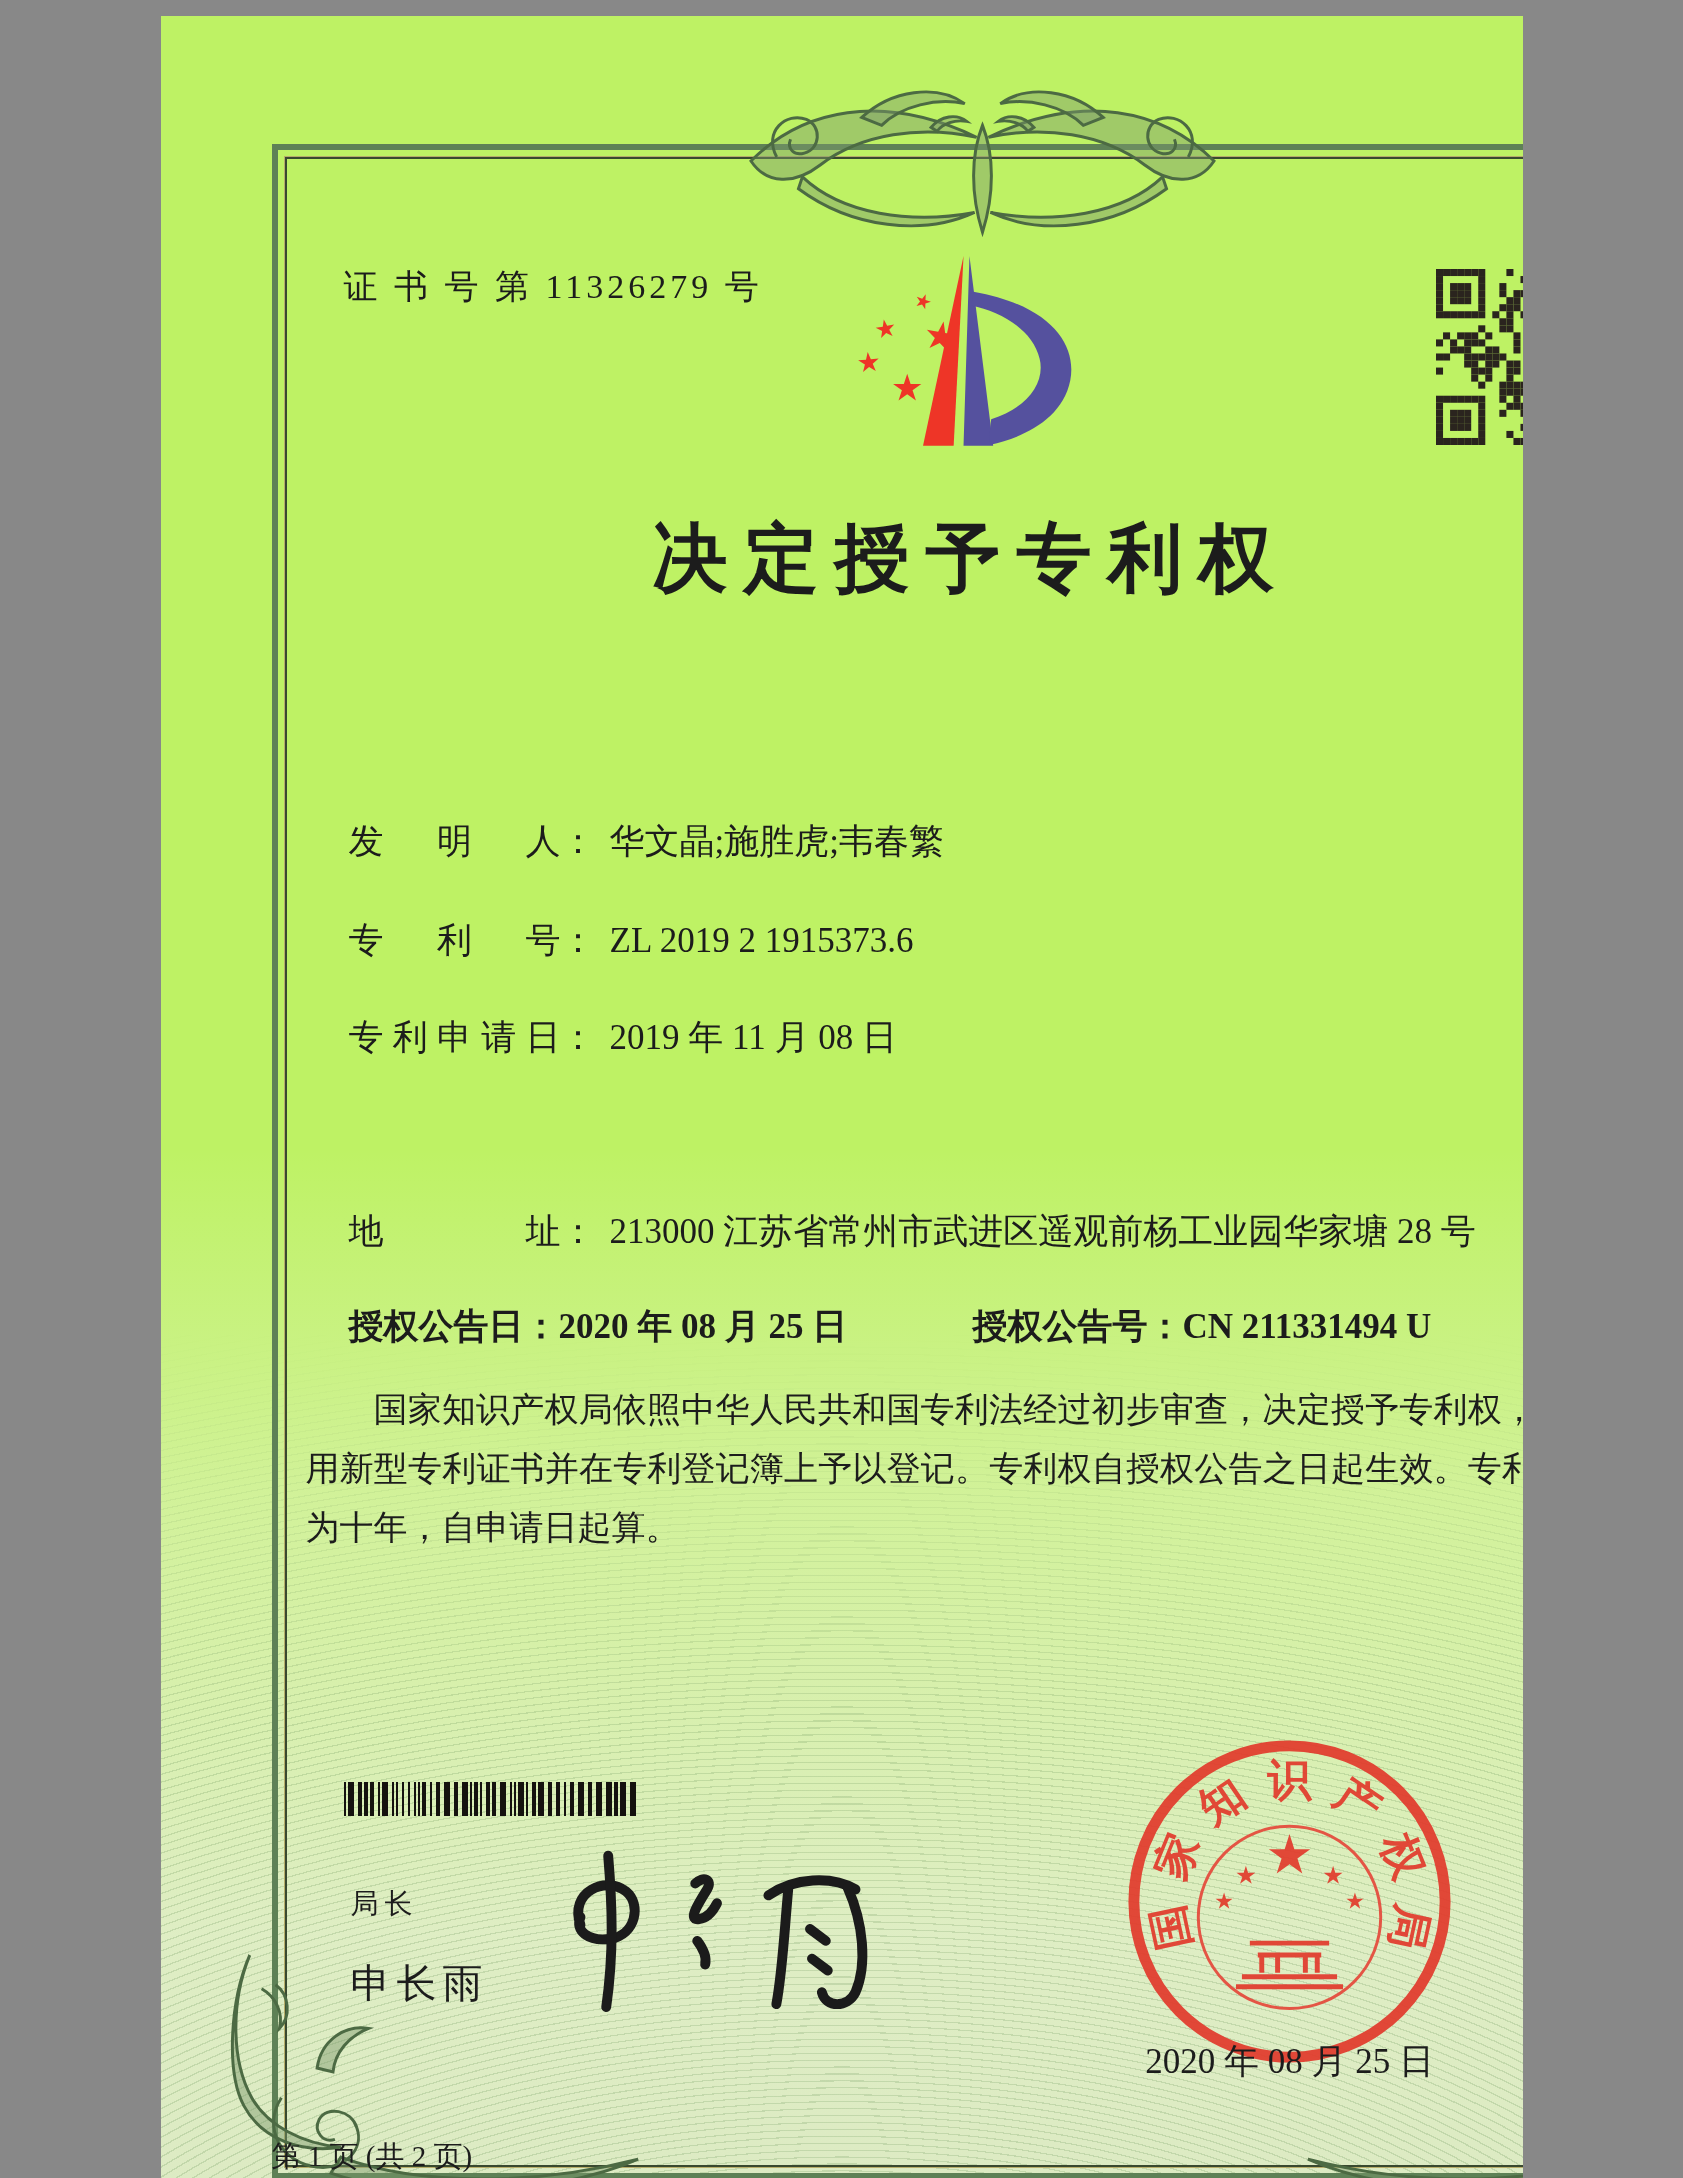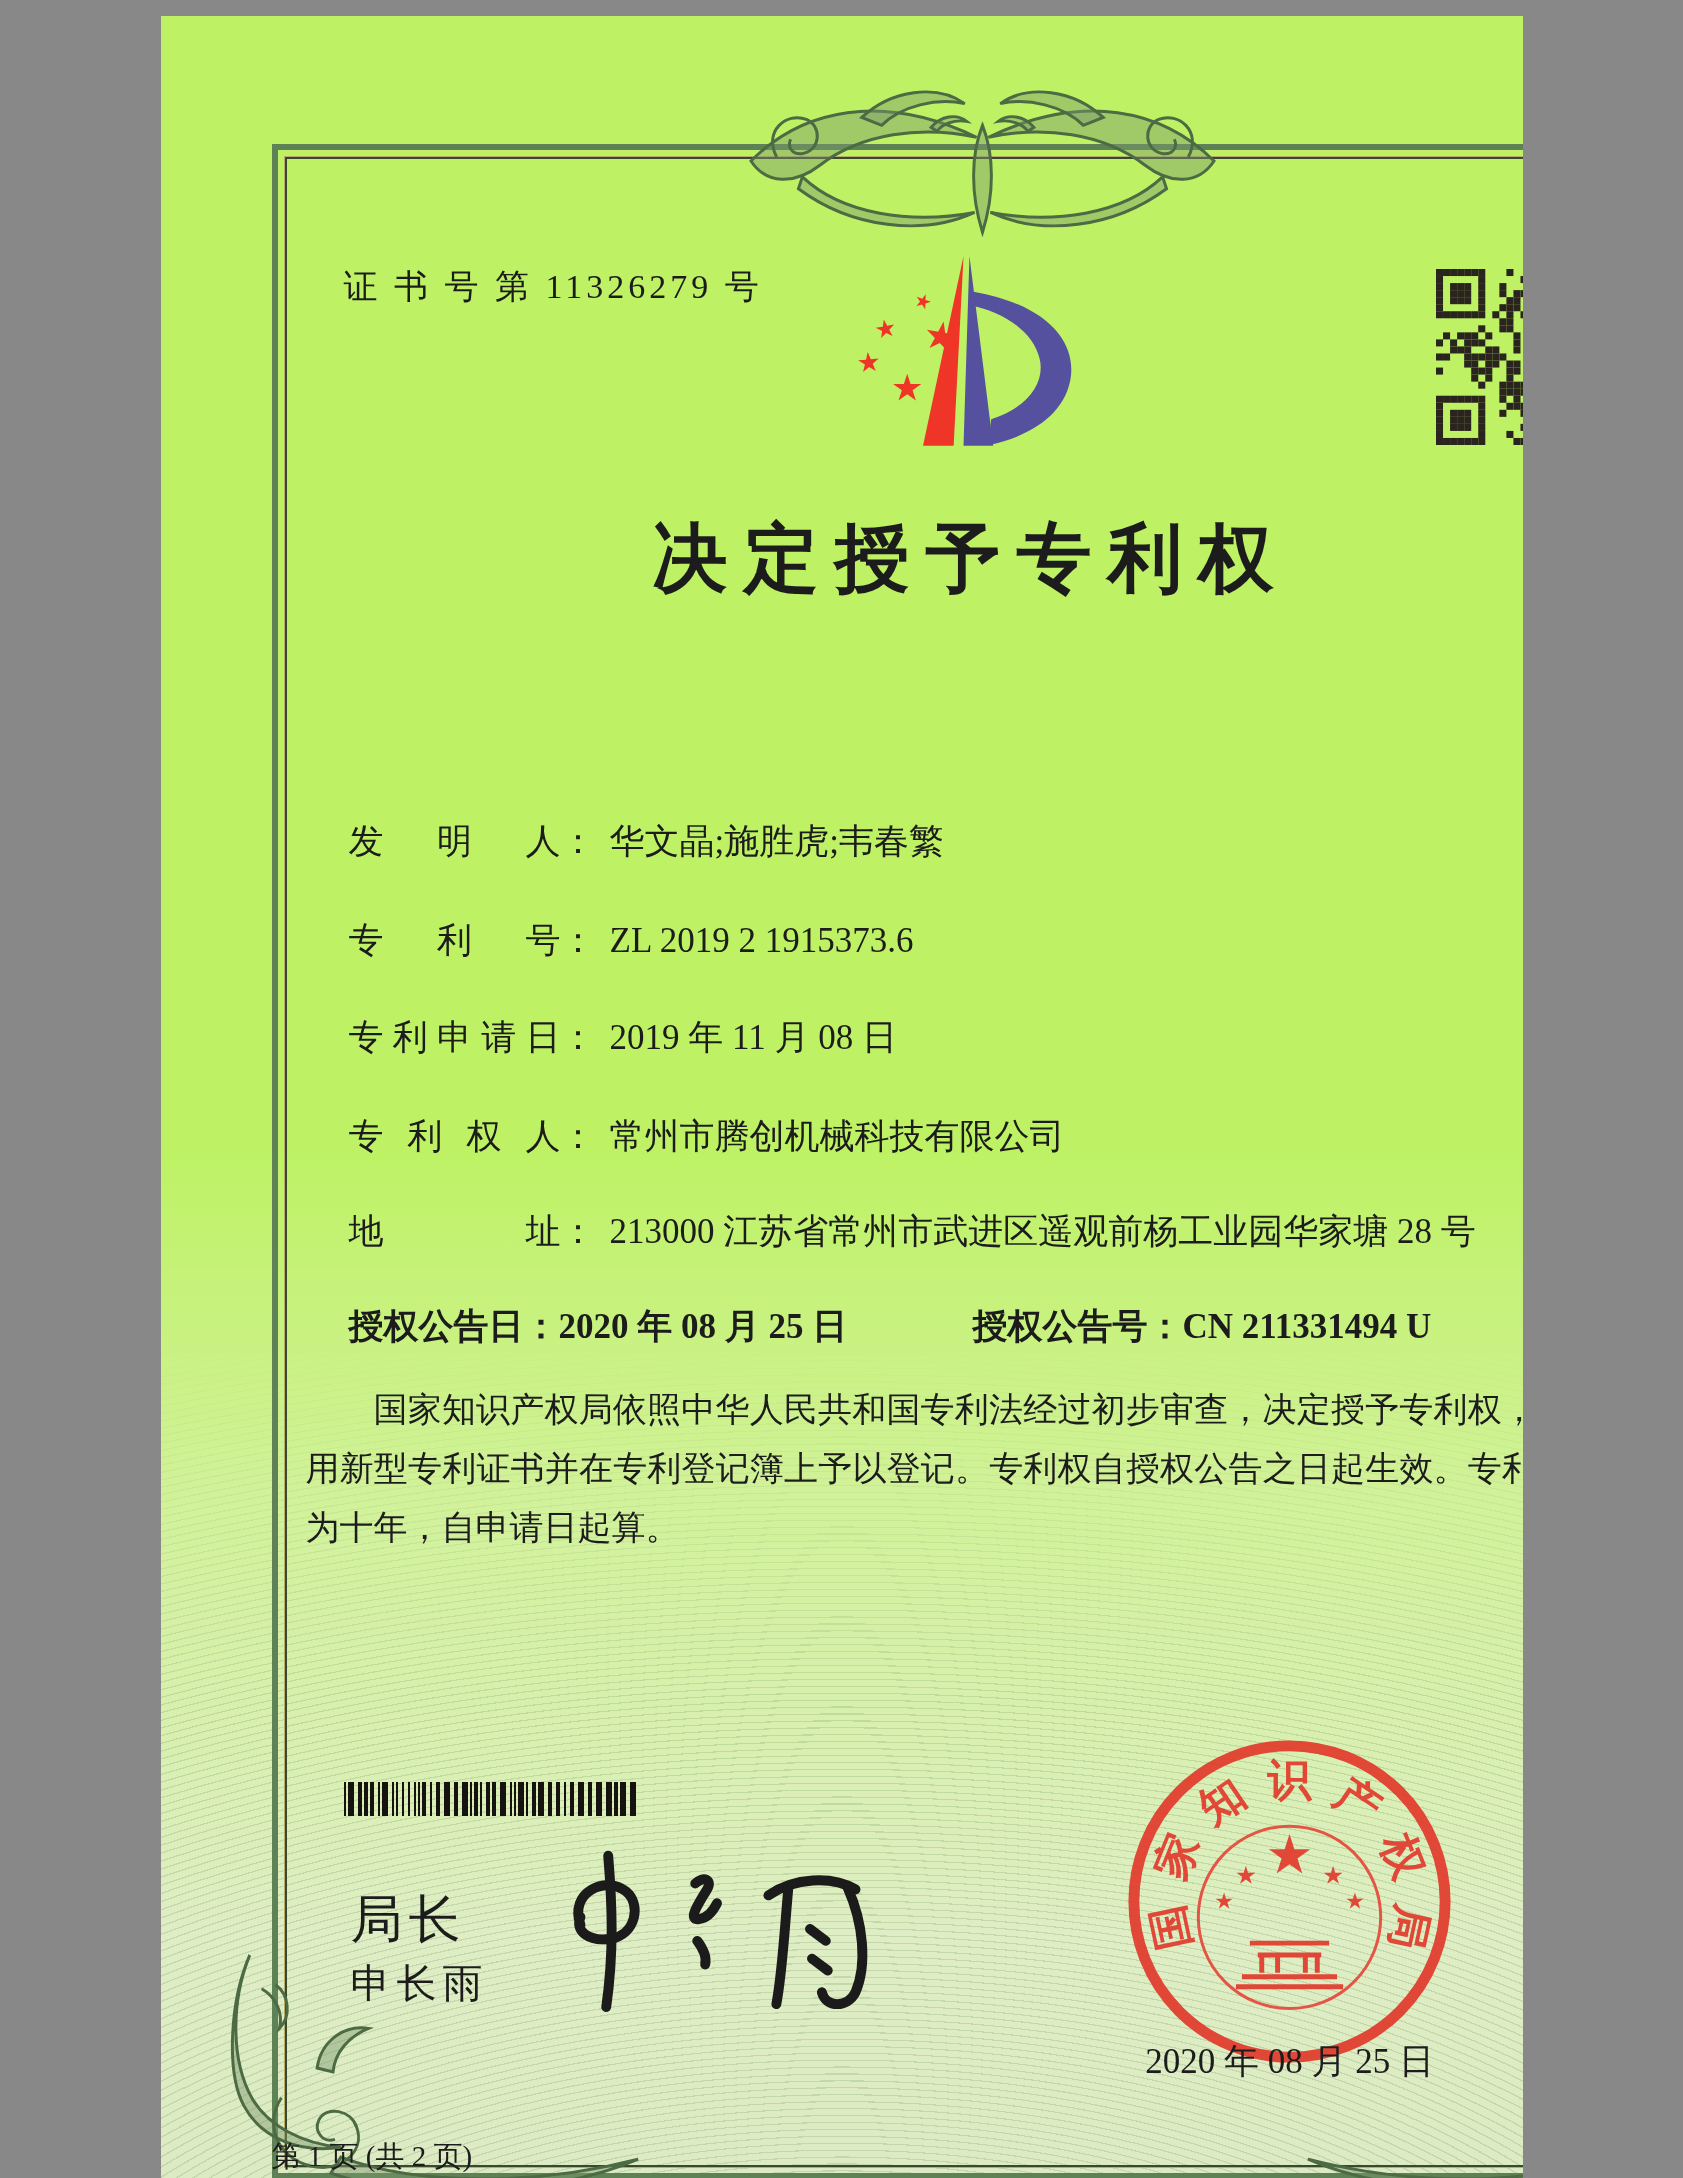--- a/index.html
+++ b/index.html
@@ -35,21 +35,21 @@
   .flabel { display:inline-block; width:212px; text-align:justify; text-align-last:justify; vertical-align:bottom; }
   .fcolon { display:inline-block; margin-right:14px; }
   .grant { position:absolute; left:188px; top:1287px; font-size:35px; white-space:nowrap;font-weight:bold; }
   .grant .g2 { position:absolute; left:624px; top:0; }
   
   .body-par { position:absolute; left:145px; width:1333px; font-size:34px; line-height:59px;
     text-align:justify; text-indent:2em; }
   
   .barcode { position:absolute; left:183px; top:1766px; width:303px; height:34px; font-size:0; }
   .barcode i { display:inline-block; height:34px; background:#15120f; }
-  .officer-title { position:absolute; left:190px; top:1869px; font-size:52px; font-family:"Liberation Sans", sans-serif; letter-spacing:6px; }
+  .officer-title { position:absolute; left:190px; top:1869px; font-size:28px; font-family:"Liberation Sans", sans-serif; letter-spacing:6px; }
   .officer-name  { position:absolute; left:190px; top:1940px; font-size:40px; font-family:"Liberation Sans", sans-serif; letter-spacing:6px; }
   .sig { position:absolute; left:368px; top:1818px; }
   .sig path { fill:none; stroke:#1b1b1b; stroke-width:10; stroke-linecap:round; stroke-linejoin:round; }
   .seal { position:absolute; left:958px; top:1715px; width:341px; height:341px; opacity:.92; }
   .seal-ring-char { position:absolute; left:149px; top:149px; width:44px; height:44px;
     font-size:44px; font-weight:bold; color:#e23a2c; text-align:center; line-height:44px; }
   .seal-date { position:absolute; left:941px; top:2022px; width:376px; text-align:center; font-size:35px; }
   .footer { position:absolute; left:111px; top:2121px; width:1399px; font-size:29px; }
 </style>
 </head>
@@ -392,23 +392,20 @@
 
   <div class="field" style="top:802px">
     <span class="flabel">发明人</span><span class="fcolon">：</span><span class="fvalue">华文晶;施胜虎;韦春繁</span>
   </div>
   <div class="field" style="top:901px">
     <span class="flabel">专利号</span><span class="fcolon">：</span><span class="fvalue">ZL 2019 2 1915373.6</span>
   </div>
   <div class="field" style="top:998px">
     <span class="flabel">专利申请日</span><span class="fcolon">：</span><span class="fvalue">2019 年 11 月 08 日</span>
   </div>
-  <div class="field" style="top:1097px">
-    <span class="flabel">专利权人</span><span class="fcolon">：</span><span class="fvalue">常州市腾创机械科技有限公司</span>
-  </div>
   <div class="field" style="top:1192px">
     <span class="flabel">地址</span><span class="fcolon">：</span><span class="fvalue">213000 江苏省常州市武进区遥观前杨工业园华家塘 28 号</span>
   </div>
 
   <div class="grant">
     <span>授权公告日</span><span>：</span><span>2020 年 08 月 25 日</span>
     <span class="g2">
       <span>授权公告号</span><span>：</span><span>CN 211331494 U</span>
     </span>
   </div>

